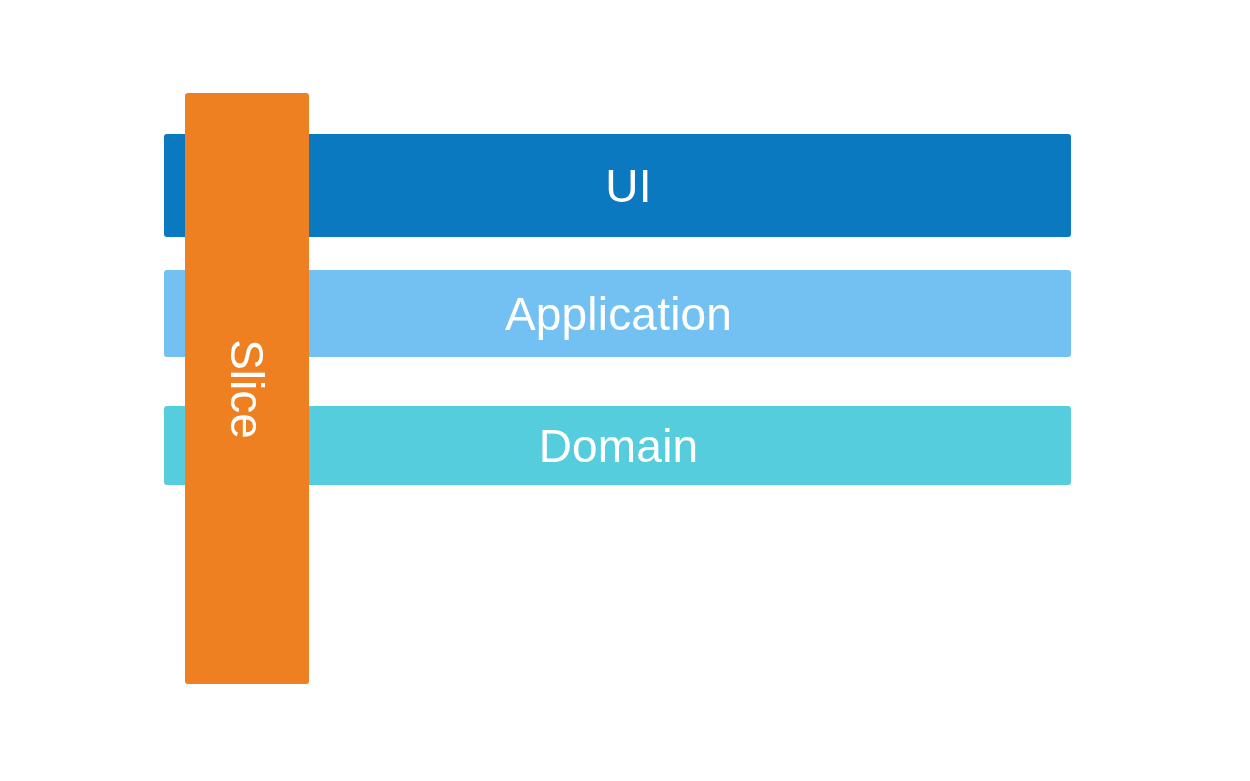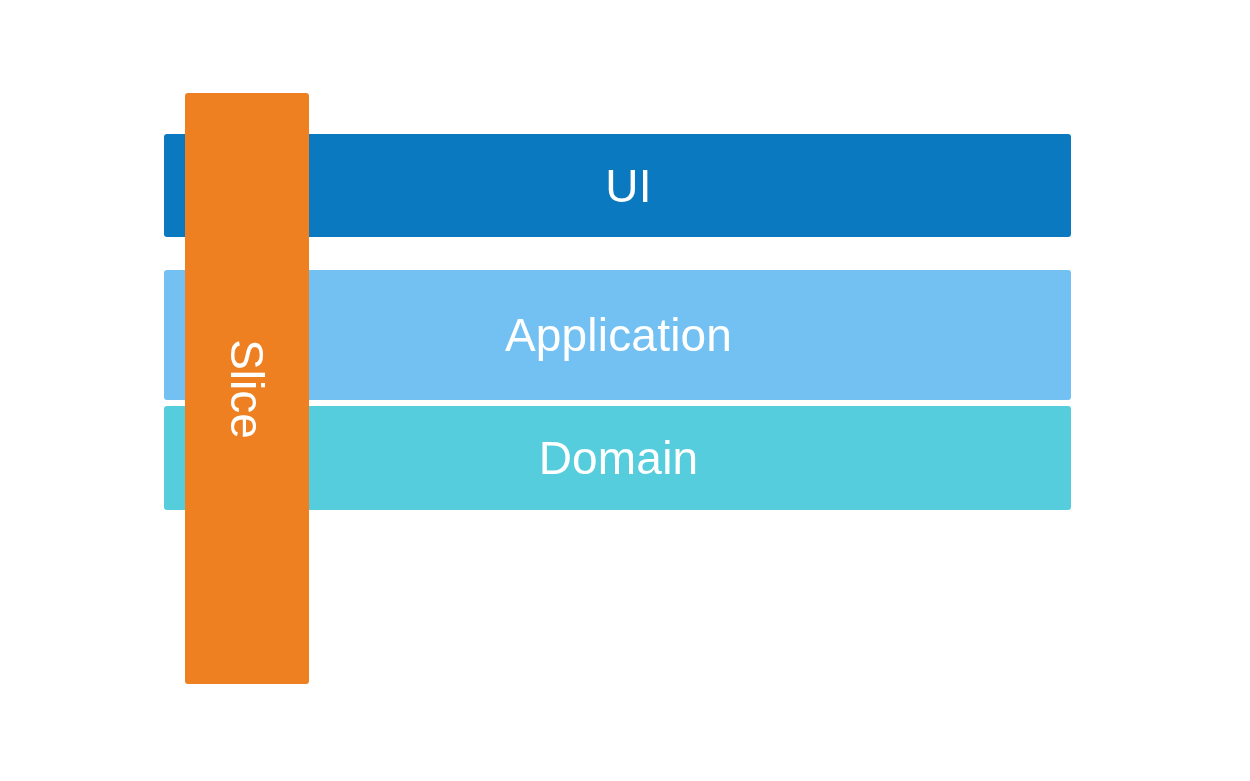--- a/index.html
+++ b/index.html
@@ -39,22 +39,22 @@
     letter-spacing: 0.2px;
     line-height: 1;
     font-family: "Liberation Sans", sans-serif;
     
     transform: translateX(1px);
     white-space: nowrap;
     user-select: none;
   }
 
   .layer-ui          { top: 134px; height: 103px; padding-left: 20px; }
-  .layer-application { top: 270px; height: 130px; }
-  .layer-domain      { top: 406px; height: 104px; }
+  .layer-application { top: 270px; height: 87px; }
+  .layer-domain      { top: 406px; height: 79px; }
   .layer-db          { top: 544px; height: 103px; }
 
   
   #slice-bar {
     position: absolute;
     left: 185px;
     top: 93px;
     width: 124px;
     height: 591px;
     border-radius: 3px;

